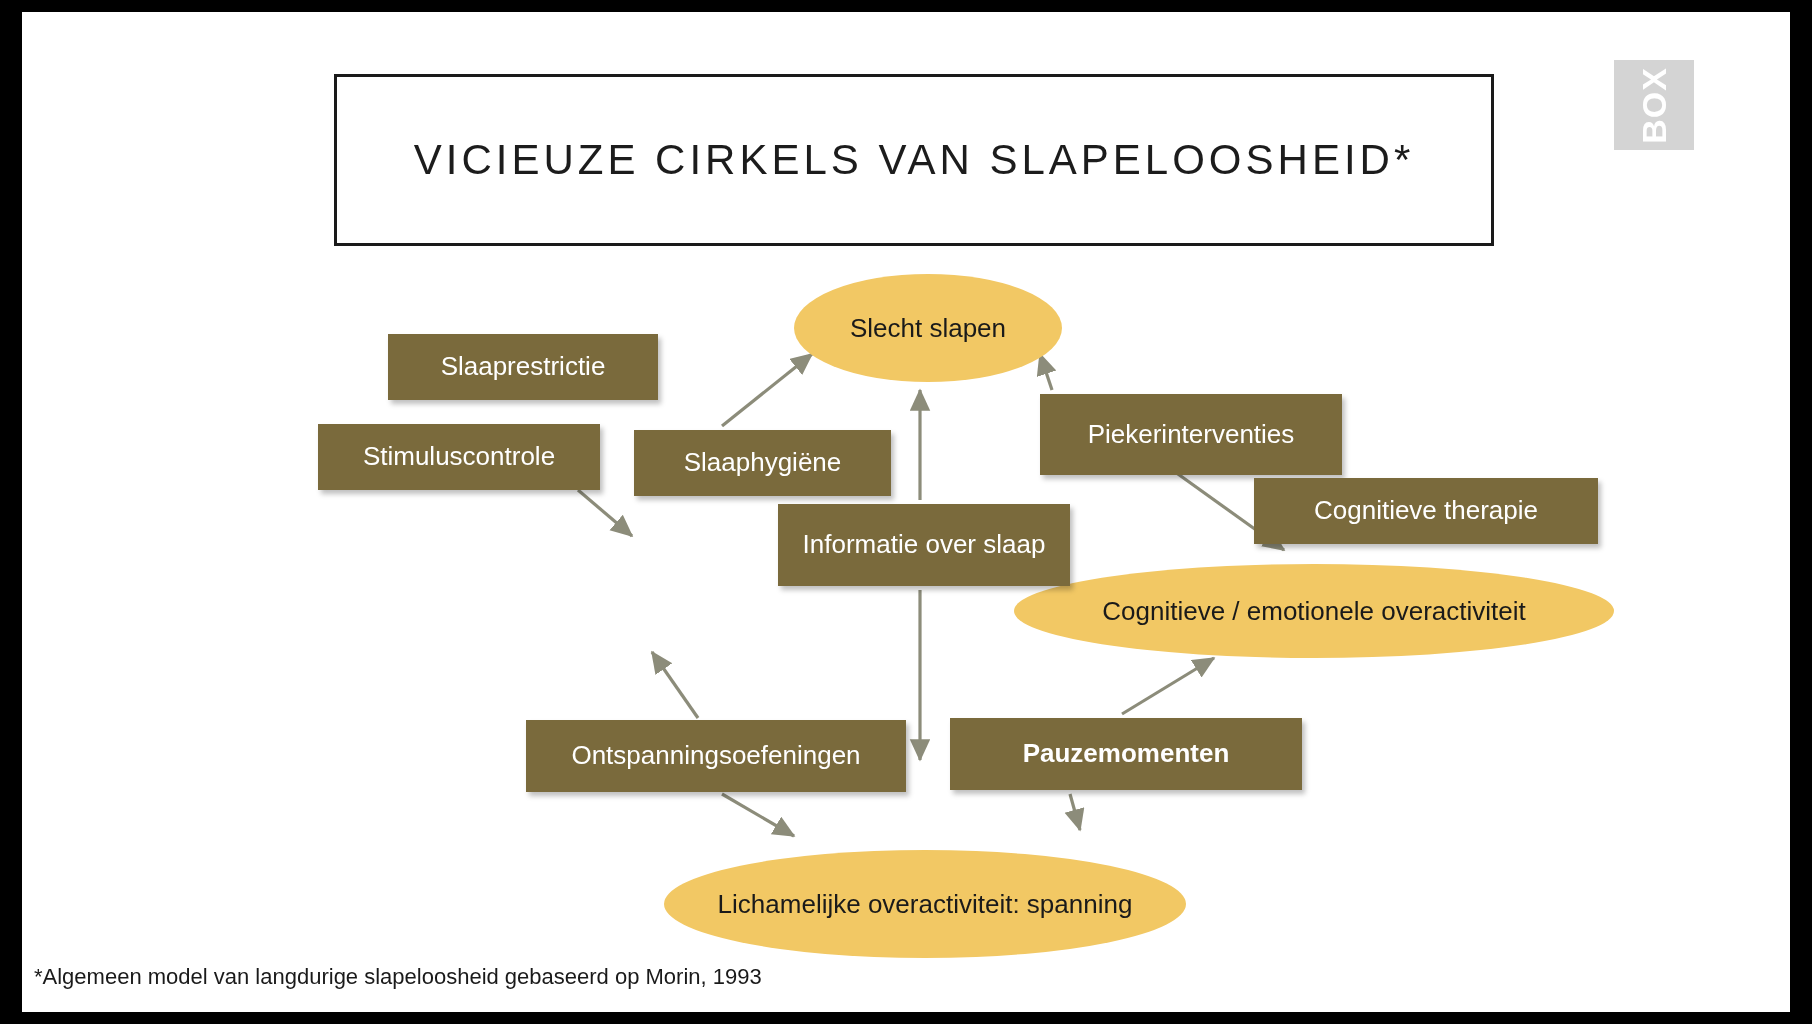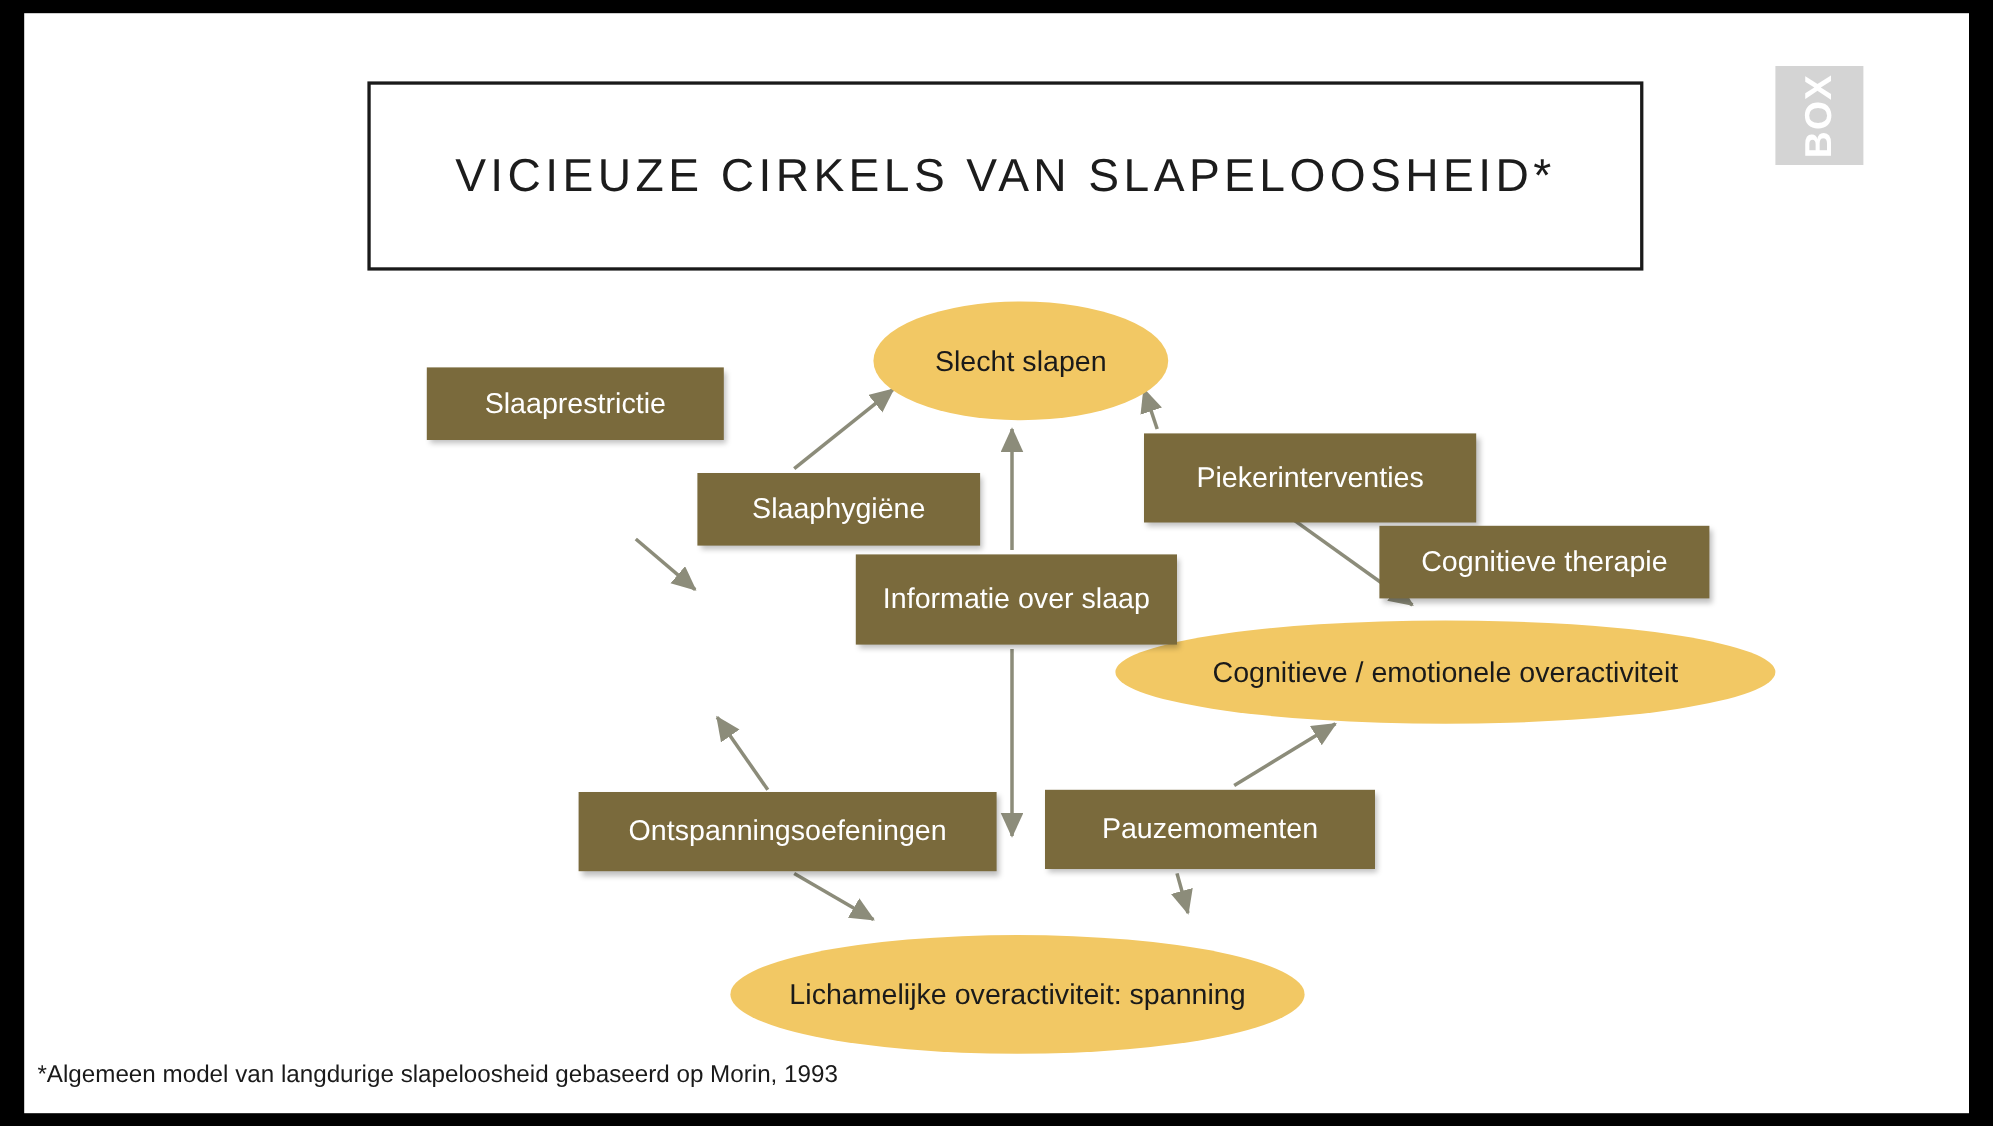--- a/index.html
+++ b/index.html
@@ -120,23 +120,23 @@
   #ell-slecht       { left: 772px; top: 262px; width: 268px; height: 108px; }
   #ell-verkeerde    { left: 278px; top: 546px; width: 474px; height: 92px;  }
   #ell-cognitieve   { left: 992px; top: 552px; width: 600px; height: 94px;  }
   #ell-lichamelijke { left: 642px; top: 838px; width: 522px; height: 108px; }
 
   #box-slaaprestrictie { left: 366px; top: 322px; width: 270px; height: 66px; }
   #box-stimulus        { left: 296px; top: 412px; width: 282px; height: 66px; }
   #box-slaaphygiene    { left: 612px; top: 418px; width: 257px; height: 66px; }
   #box-informatie      { left: 756px; top: 492px; width: 292px; height: 82px; }
   #box-piekerinter     { left: 1018px; top: 382px; width: 302px; height: 81px; }
-  #box-cogtherapie     { left: 1232px; top: 466px; width: 300px; height: 66px; }
+  #box-cogtherapie     { left: 1232px; top: 466px; width: 344px; height: 66px; }
   #box-ontspanning     { left: 504px; top: 708px; width: 380px; height: 72px; }
-  #box-pauze           { left: 928px; top: 706px; width: 300px; height: 72px; }
+  #box-pauze           { left: 928px; top: 706px; width: 352px; height: 72px; font-weight: bold; }
 
   
   #footnote {
     position: absolute;
     left: 12px;
     top: 952px;
     font-size: 22px;
     color: #1a1a1a;
     font-family: "Liberation Sans", sans-serif;
   }
@@ -192,20 +192,23 @@
     <div class="ellipse" id="ell-cognitieve">
       <span>Cognitieve / emotionele overactiviteit</span>
     </div>
     <div class="ellipse" id="ell-lichamelijke">
       <span>Lichamelijke overactiviteit: spanning</span>
     </div>
 
     <div class="brownbox" id="box-slaaprestrictie">
       <span>Slaaprestrictie</span>
     </div>
+    <div class="brownbox" id="box-stimulus">
+      <span>Stimuluscontrole</span>
+    </div>
     <div class="brownbox" id="box-slaaphygiene">
       <span>Slaaphygiëne</span>
     </div>
     <div class="brownbox" id="box-informatie">
       <span>Informatie over slaap</span>
     </div>
     <div class="brownbox" id="box-piekerinter">
       <span>Piekerinterventies</span>
     </div>
     <div class="brownbox" id="box-cogtherapie">

